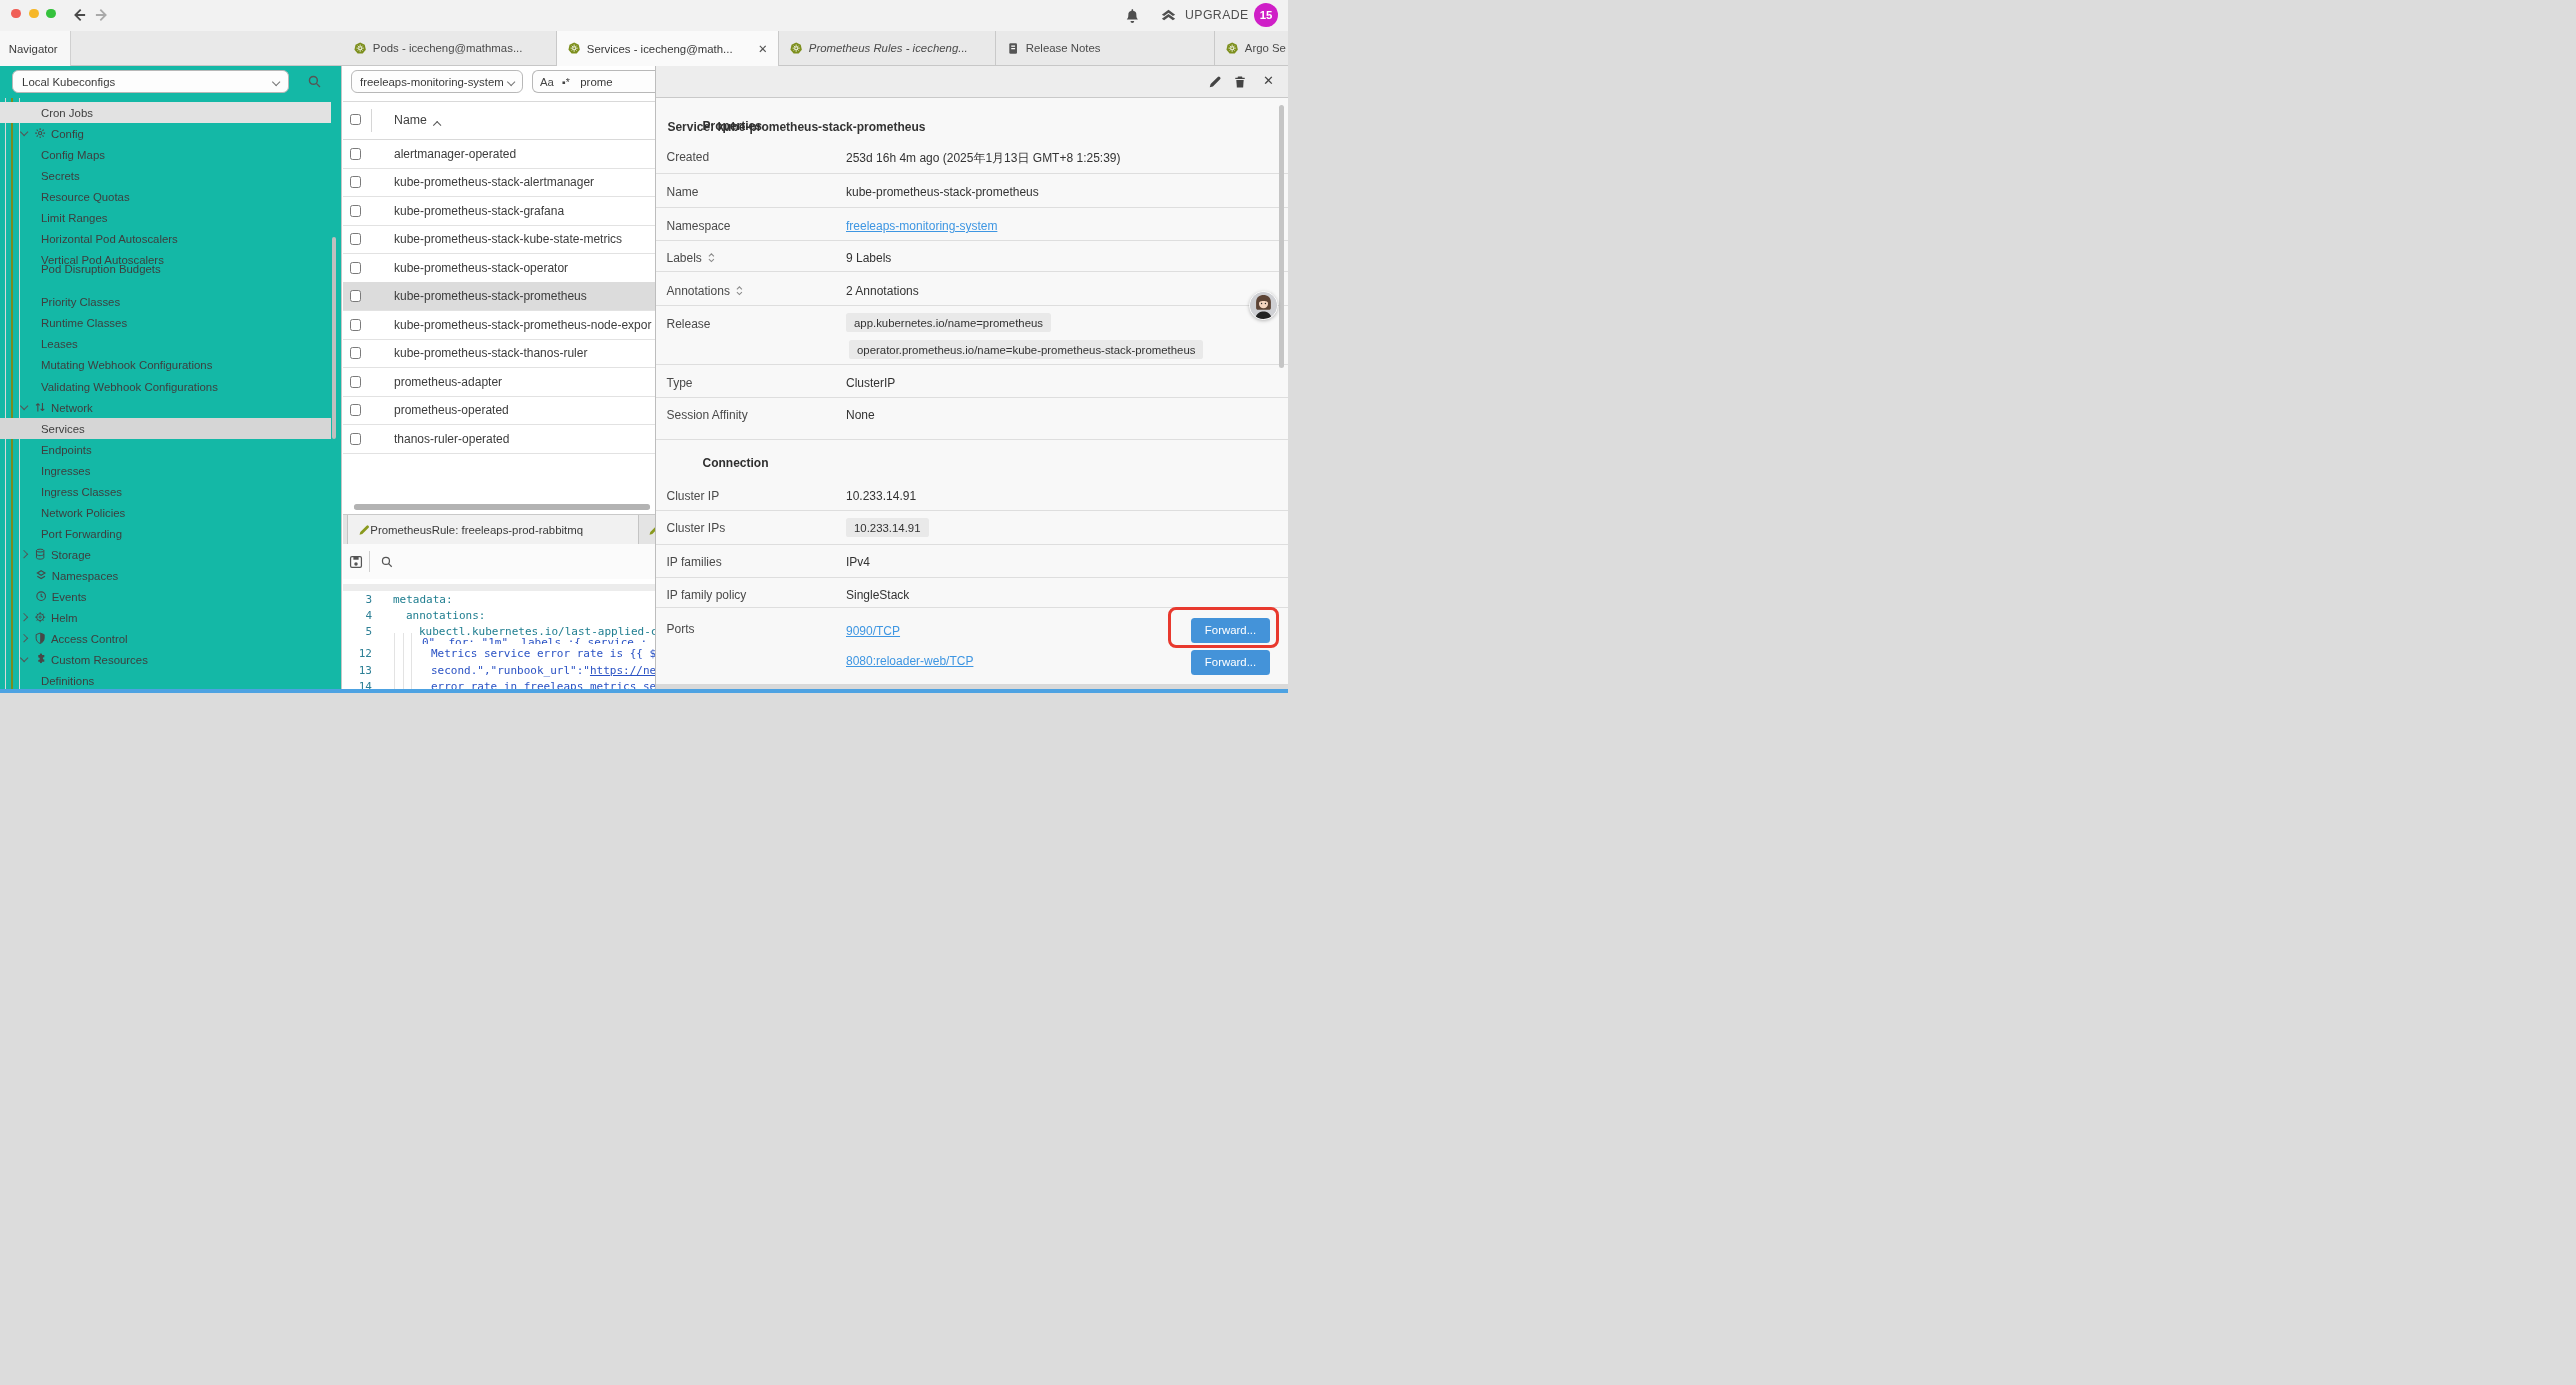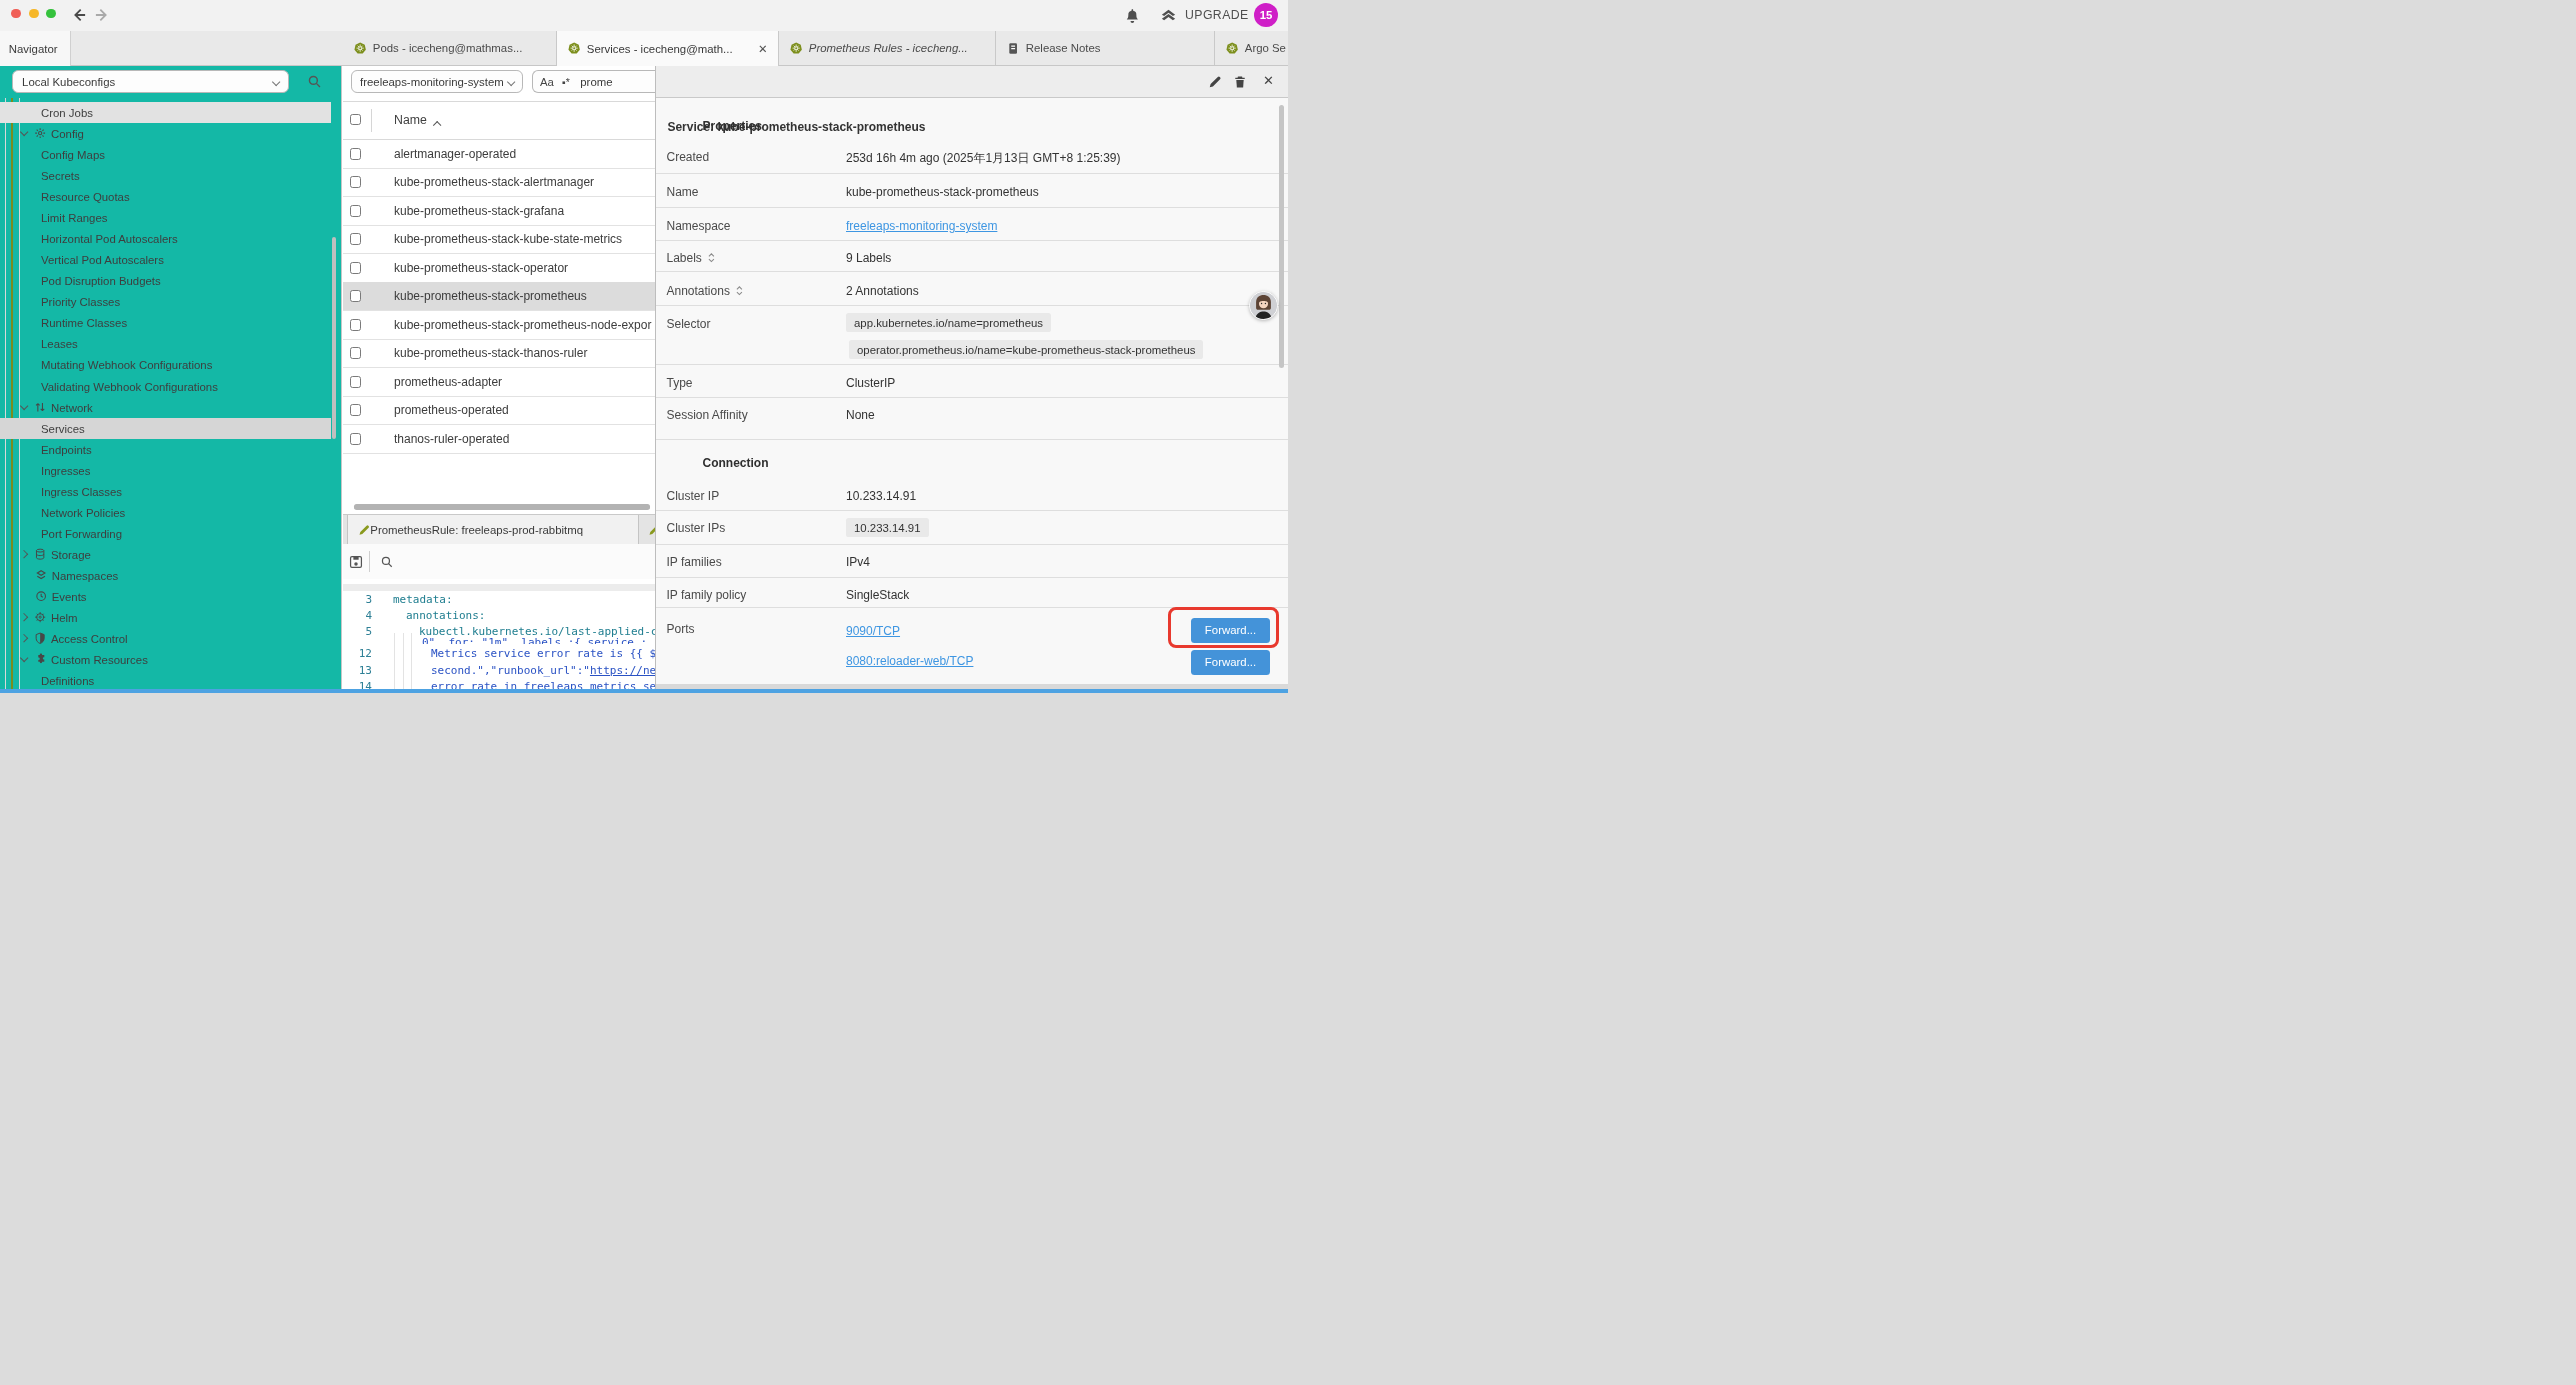--- a/index.html
+++ b/index.html
@@ -210,21 +210,21 @@
       </div>
     <div class="abs trow child" style="top:141px">
         <span class="lbl">Limit Ranges</span>
       </div>
     <div class="abs trow child" style="top:162px">
         <span class="lbl">Horizontal Pod Autoscalers</span>
       </div>
     <div class="abs trow child" style="top:183px">
         <span class="lbl">Vertical Pod Autoscalers</span>
       </div>
-    <div class="abs trow child" style="top:204px">
+    <div class="abs trow child" style="top:192px">
         <span class="lbl">Pod Disruption Budgets</span>
       </div>
     <div class="abs trow child" style="top:225px">
         <span class="lbl">Priority Classes</span>
       </div>
     <div class="abs trow child" style="top:246px">
         <span class="lbl">Runtime Classes</span>
       </div>
     <div class="abs trow child" style="top:267px">
         <span class="lbl">Leases</span>
@@ -509,21 +509,21 @@
       <span>Annotations</span>
       <span class="sorticn">
           <svg width="8.8" height="11.4" viewBox="0 0 12 16" stroke="currentColor" stroke-width="1.5" fill="none">
             <path d="M2.5 6l3.5-3.5L9.5 6M2.5 10l3.5 3.5L9.5 10"></path>
           </svg>
         </span>
     </span>
     <span class="drow-val" style="top:218px">2 Annotations</span>
     <div class="dhr" style="top:239px"></div>
 
-    <span class="drow-label" style="top:251px">Selector</span>
+    <span class="drow-label" style="top:251px">Release</span>
     <span class="chip" style="top:247px">app.kubernetes.io/name=prometheus</span>
     <span class="chip" style="top:274px;left:193px">operator.prometheus.io/name=kube-prometheus-stack-prometheus</span>
     <div class="dhr" style="top:298px"></div>
 
     <span class="drow-label" style="top:310px">Type</span>
     <span class="drow-val" style="top:310px">ClusterIP</span>
     <div class="dhr" style="top:331px"></div>
 
     <span class="drow-label" style="top:342px">Session Affinity</span>
     <span class="drow-val" style="top:342px">None</span>

